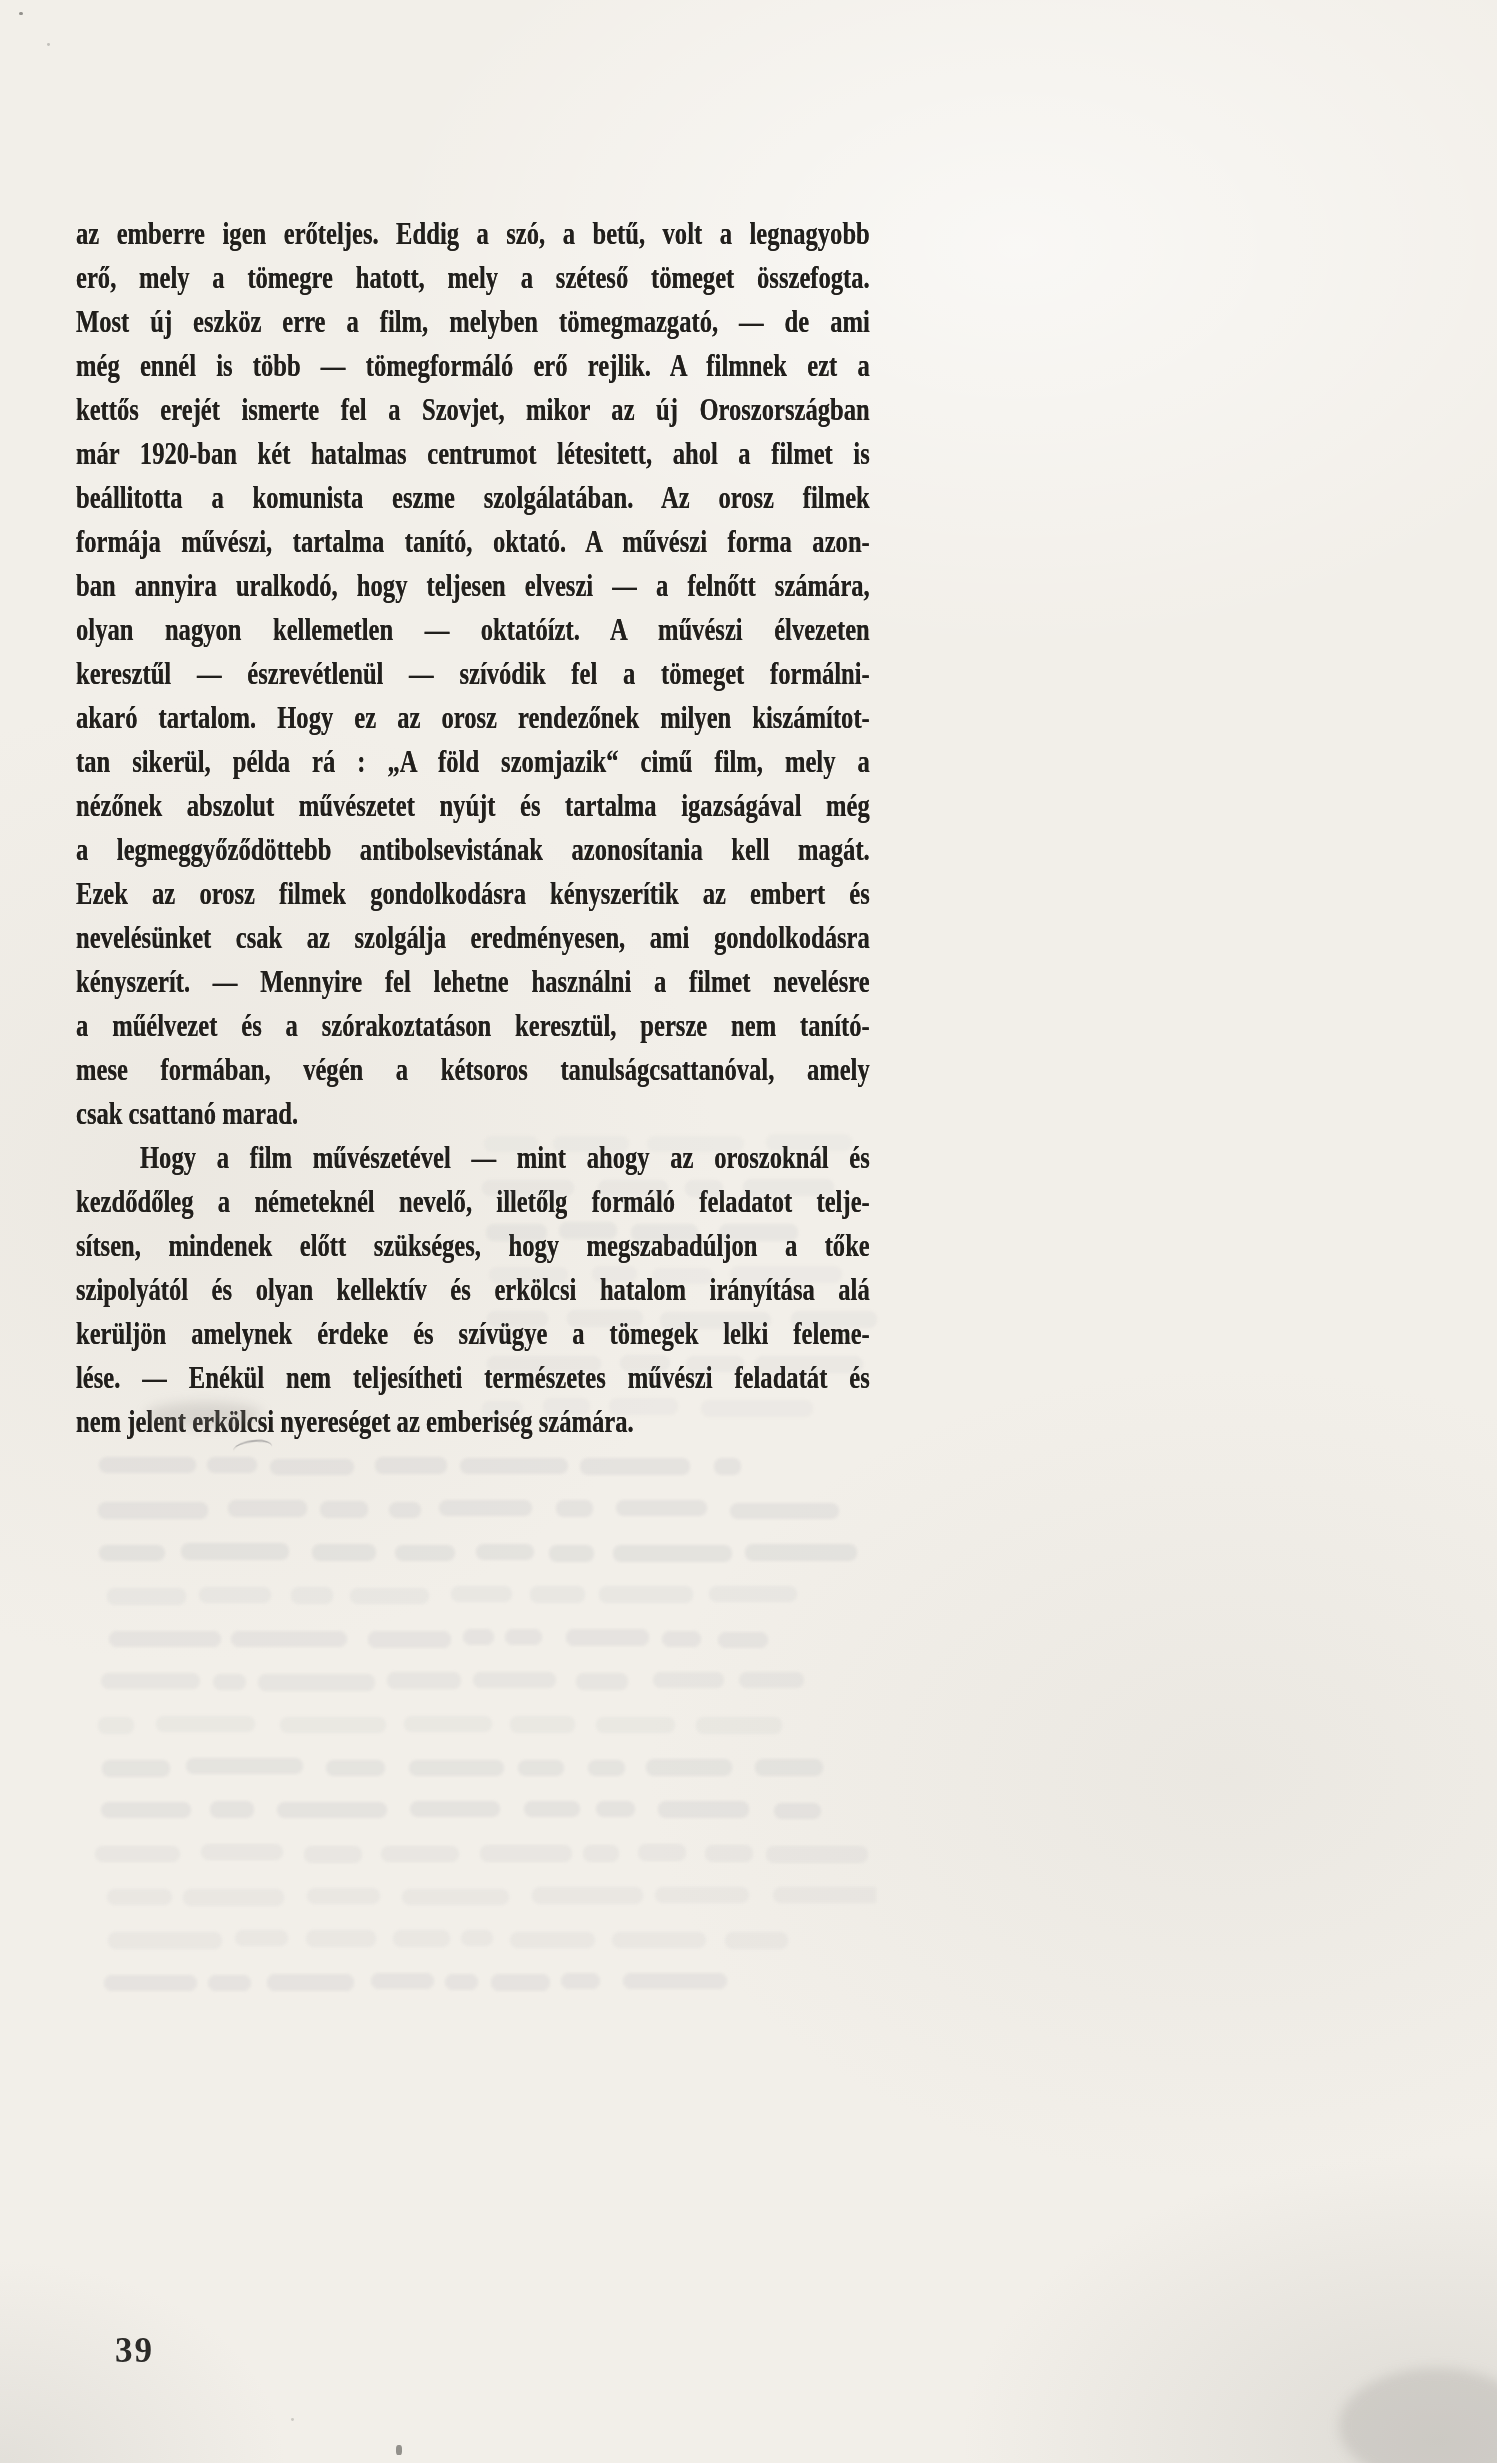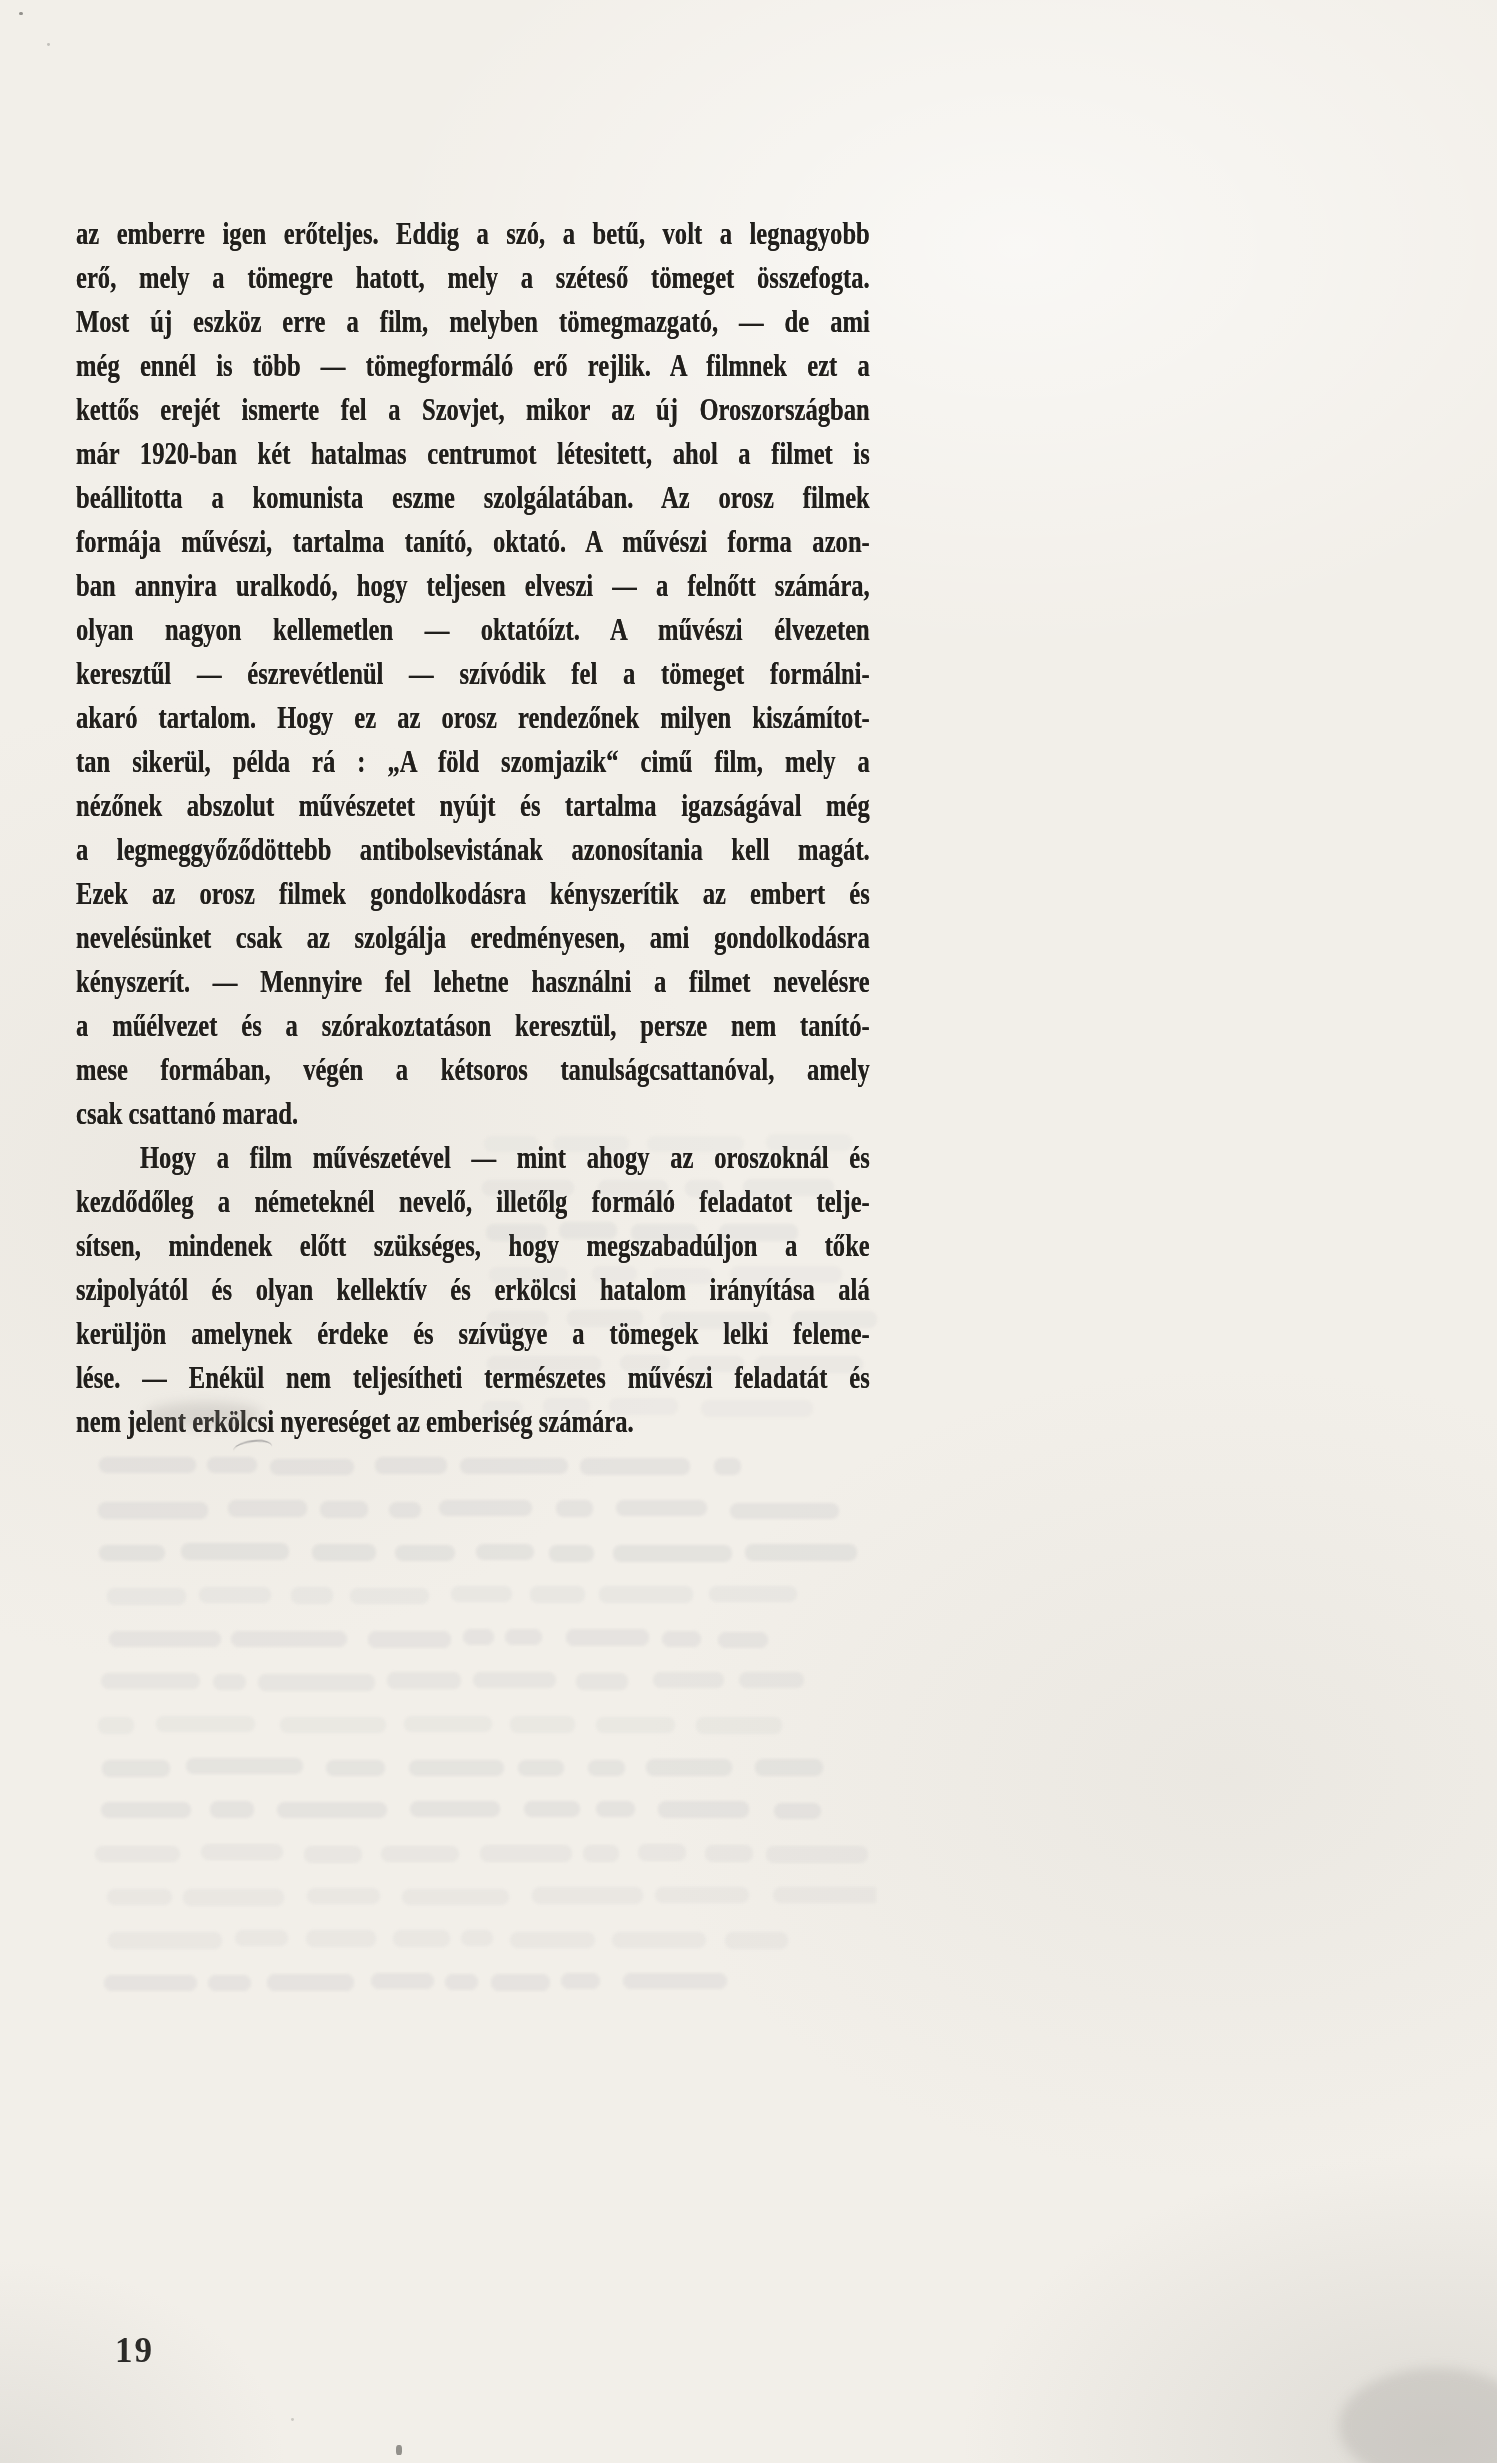--- a/index.html
+++ b/index.html
@@ -109,21 +109,21 @@
       <div class="bleed-row" style="height: 43px; opacity: 0.101;"><span class="blob" style="width: 99px; margin-left: 16px; margin-top: -0.5px;"></span><span class="blob" style="width: 33px; margin-left: 13.3px; margin-top: 1.8px;"></span><span class="blob" style="width: 117px; margin-left: 12px; margin-top: 2.5px;"></span><span class="blob" style="width: 74px; margin-left: 11.6px; margin-top: -1.7px;"></span><span class="blob" style="width: 83px; margin-left: 12.4px; margin-top: -2.5px;"></span><span class="blob" style="width: 52px; margin-left: 20px; margin-top: 0.3px;"></span><span class="blob" style="width: 71px; margin-left: 25px; margin-top: -2.5px;"></span><span class="blob" style="width: 65px; margin-left: 14.6px; margin-top: -2.9px;"></span></div>
       <div class="bleed-row" style="height: 43px; opacity: 0.08;"><span class="blob" style="width: 36px; margin-left: 13.3px; margin-top: 2.5px;"></span><span class="blob" style="width: 99px; margin-left: 21.6px; margin-top: -0.4px;"></span><span class="blob" style="width: 106px; margin-left: 25px; margin-top: 1.8px;"></span><span class="blob" style="width: 88px; margin-left: 18.6px; margin-top: -0.9px;"></span><span class="blob" style="width: 65px; margin-left: 17.4px; margin-top: -0.03px;"></span><span class="blob" style="width: 79px; margin-left: 21px; margin-top: 1px;"></span><span class="blob" style="width: 86px; margin-left: 21px; margin-top: 2.2px;"></span></div>
       <div class="bleed-row" style="height: 43px; opacity: 0.122;"><span class="blob" style="width: 68px; margin-left: 17.3px; margin-top: 2.7px;"></span><span class="blob" style="width: 117px; margin-left: 15.3px; margin-top: -2.4px;"></span><span class="blob" style="width: 59px; margin-left: 23.4px; margin-top: 1.2px;"></span><span class="blob" style="width: 95px; margin-left: 24.5px; margin-top: 1.7px;"></span><span class="blob" style="width: 46px; margin-left: 13.4px; margin-top: 1.7px;"></span><span class="blob" style="width: 37px; margin-left: 24px; margin-top: 1.7px;"></span><span class="blob" style="width: 86px; margin-left: 21px; margin-top: 0.2px;"></span><span class="blob" style="width: 68px; margin-left: 23px; margin-top: 0.4px;"></span></div>
       <div class="bleed-row" style="height: 43px; opacity: 0.124;"><span class="blob" style="width: 90px; margin-left: 16.4px; margin-top: -0.6px;"></span><span class="blob" style="width: 44px; margin-left: 19px; margin-top: -1.6px;"></span><span class="blob" style="width: 110px; margin-left: 22.5px; margin-top: -0.9px;"></span><span class="blob" style="width: 90px; margin-left: 23px; margin-top: -2.2px;"></span><span class="blob" style="width: 56px; margin-left: 24px; margin-top: -2.9px;"></span><span class="blob" style="width: 39px; margin-left: 16px; margin-top: -2.8px;"></span><span class="blob" style="width: 91px; margin-left: 23.6px; margin-top: -1.9px;"></span><span class="blob" style="width: 47px; margin-left: 24.4px; margin-top: 1.2px;"></span></div>
       <div class="bleed-row" style="height: 43px; opacity: 0.089;"><span class="blob" style="width: 85px; margin-left: 10px; margin-top: 1.8px;"></span><span class="blob" style="width: 82px; margin-left: 21.4px; margin-top: -2.2px;"></span><span class="blob" style="width: 58px; margin-left: 21px; margin-top: 2.6px;"></span><span class="blob" style="width: 78px; margin-left: 19px; margin-top: 1.6px;"></span><span class="blob" style="width: 92px; margin-left: 21px; margin-top: 0.6px;"></span><span class="blob" style="width: 36px; margin-left: 10.4px; margin-top: 0.7px;"></span><span class="blob" style="width: 48px; margin-left: 19px; margin-top: -1.5px;"></span><span class="blob" style="width: 48px; margin-left: 19.3px; margin-top: 0.8px;"></span><span class="blob" style="width: 102px; margin-left: 13.4px; margin-top: 2.4px;"></span></div>
       <div class="bleed-row" style="height: 43px; opacity: 0.083;"><span class="blob" style="width: 65px; margin-left: 22px; margin-top: 0.9px;"></span><span class="blob" style="width: 101px; margin-left: 11.3px; margin-top: 2.4px;"></span><span class="blob" style="width: 73px; margin-left: 22.5px; margin-top: -0.4px;"></span><span class="blob" style="width: 107px; margin-left: 22px; margin-top: 1.3px;"></span><span class="blob" style="width: 111px; margin-left: 23px; margin-top: -1.8px;"></span><span class="blob" style="width: 94px; margin-left: 12px; margin-top: -2.2px;"></span><span class="blob" style="width: 115px; margin-left: 24.5px; margin-top: -2.6px;"></span></div>
       <div class="bleed-row" style="height: 43px; opacity: 0.084;"><span class="blob" style="width: 114px; margin-left: 23px; margin-top: 2.7px;"></span><span class="blob" style="width: 53px; margin-left: 12.8px; margin-top: -2.7px;"></span><span class="blob" style="width: 70px; margin-left: 18.4px; margin-top: -2.1px;"></span><span class="blob" style="width: 57px; margin-left: 17px; margin-top: -1.6px;"></span><span class="blob" style="width: 32px; margin-left: 10.4px; margin-top: -2.4px;"></span><span class="blob" style="width: 85px; margin-left: 17px; margin-top: 1.8px;"></span><span class="blob" style="width: 94px; margin-left: 17.6px; margin-top: 1.2px;"></span><span class="blob" style="width: 63px; margin-left: 19px; margin-top: 2.7px;"></span></div>
       <div class="bleed-row" style="height: 43px; opacity: 0.119;"><span class="blob" style="width: 93px; margin-left: 19px; margin-top: 1.8px;"></span><span class="blob" style="width: 43px; margin-left: 10.7px; margin-top: 1.3px;"></span><span class="blob" style="width: 87px; margin-left: 16.4px; margin-top: 0.3px;"></span><span class="blob" style="width: 63px; margin-left: 17.4px; margin-top: -2.2px;"></span><span class="blob" style="width: 33px; margin-left: 11px; margin-top: -0.8px;"></span><span class="blob" style="width: 59px; margin-left: 13px; margin-top: 0.8px;"></span><span class="blob" style="width: 39px; margin-left: 10.5px; margin-top: -2.9px;"></span><span class="blob" style="width: 104px; margin-left: 23px; margin-top: -2.7px;"></span></div>
     </div>
 
-  <div class="page-number">19</div>
+  <div class="page-number">39</div>
 
   <div class="speck" style="left:19.4px;top:11.6px;width:3.9px;height:3.9px;"></div>
   <div class="speck" style="left:47px;top:43px;width:2.9px;height:2.9px;opacity:.5;"></div>
   <div class="speck" style="left:396px;top:2445px;width:5.8px;height:9.7px;border-radius:40%;"></div>
   <div class="speck" style="left:291px;top:2418px;width:2.9px;height:2.9px;opacity:.4;"></div>
   <div class="smudge" style="left:146px;top:1402px;width:116px;height:25px;"></div>
   <div class="smudge" style="left:1339px;top:2368px;width:194px;height:116px;"></div>
 
 </div>
 

